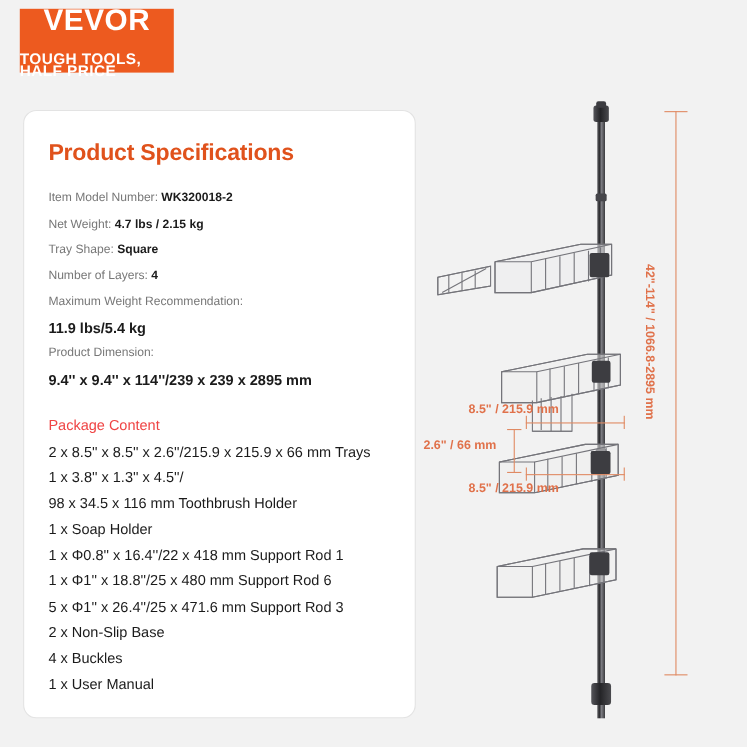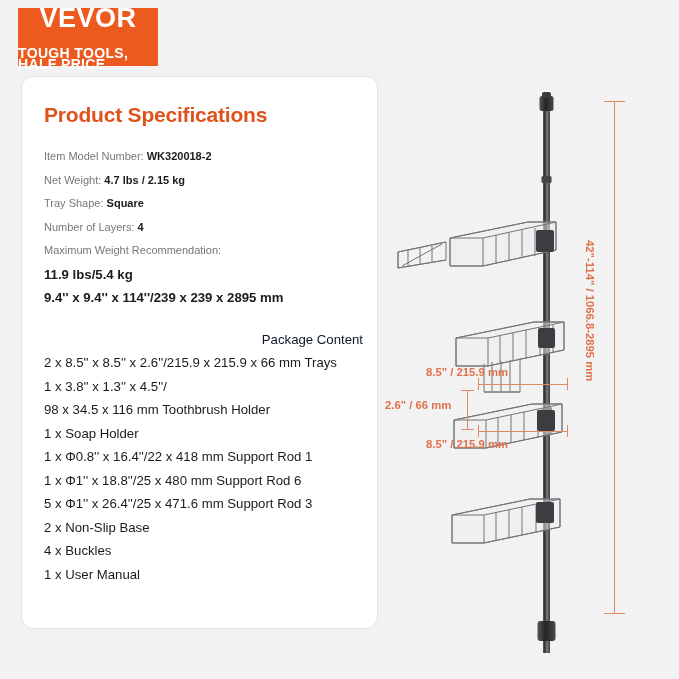--- a/index.html
+++ b/index.html
@@ -23,39 +23,39 @@
     color:#ffffff;font-size:27px;font-weight:bold;letter-spacing:0.5px;
     line-height:27px;font-family:"Liberation Sans", sans-serif;
   }
   .logo-tag{
     color:#ffffff;font-size:14px;font-weight:bold;letter-spacing:0.35px;
     line-height:11px;margin-top:16px;
   }
 
   
   .card{
-    position:absolute;left:21px;top:76px;width:357px;height:553px;
+    position:absolute;left:21px;top:100px;width:357px;height:553px;
     background:#ffffff;border:1px solid #e3e3e3;border-radius:12px;
     box-sizing:border-box;
   }
   .card-inner{position:absolute;left:22px;top:26px;right:14px;}
   .title{
     color:#E0521C;font-size:21px;font-weight:bold;margin:0 0 18px 0;
     line-height:24px;letter-spacing:-0.2px;
   }
   .spec-line{
     font-size:11px;line-height:23.5px;color:#777777;white-space:nowrap;
   }
   .spec-line b{color:#1b1b1b;font-weight:bold;}
   .spec-val{
     font-size:13.2px;line-height:23.5px;color:#1b1b1b;font-weight:bold;white-space:nowrap;
   }
   .gap{height:18px;}
   .pkg-head{
-    font-size:13.2px;line-height:23.5px;color:#0f172a;white-space:nowrap;text-align:right;
+    font-size:13.2px;line-height:23.5px;color:#ef4444;white-space:nowrap;
   }
   .pkg-line{
     font-size:13.2px;line-height:23.5px;color:#1b1b1b;white-space:nowrap;
   }
 
   
   .product{
     position:absolute;left:388px;top:78px;width:230px;height:580px;
   }
   .pole-svg{position:absolute;left:0;top:0;}
@@ -89,20 +89,21 @@
   <div class="card">
     <div class="card-inner">
       <div class="title">Product Specifications</div>
       <div id="spec-list">
           <div class="spec-line">Item Model Number: <b>WK320018-2</b></div>
           <div class="spec-line">Net Weight: <b>4.7 lbs / 2.15 kg</b></div>
           <div class="spec-line">Tray Shape: <b>Square</b></div>
           <div class="spec-line">Number of Layers: <b>4</b></div>
           <div class="spec-line">Maximum Weight Recommendation:</div>
           <div class="spec-val">11.9 lbs/5.4 kg</div>
+          <div class="spec-line">Product Dimension:</div>
           <div class="spec-val">9.4'' x 9.4'' x 114''/239 x 239 x 2895 mm</div>
         </div>
       <div class="gap"></div>
       <div class="pkg-head">Package Content</div>
       <div id="pkg-list">
           <div class="pkg-line">2 x 8.5'' x 8.5'' x 2.6''/215.9 x 215.9 x 66 mm Trays</div>
           <div class="pkg-line">1 x 3.8'' x 1.3'' x 4.5''/</div>
           <div class="pkg-line">98 x 34.5 x 116 mm Toothbrush Holder</div>
           <div class="pkg-line">1 x Soap Holder</div>
           <div class="pkg-line">1 x Φ0.8'' x 16.4''/22 x 418 mm Support Rod 1</div>

